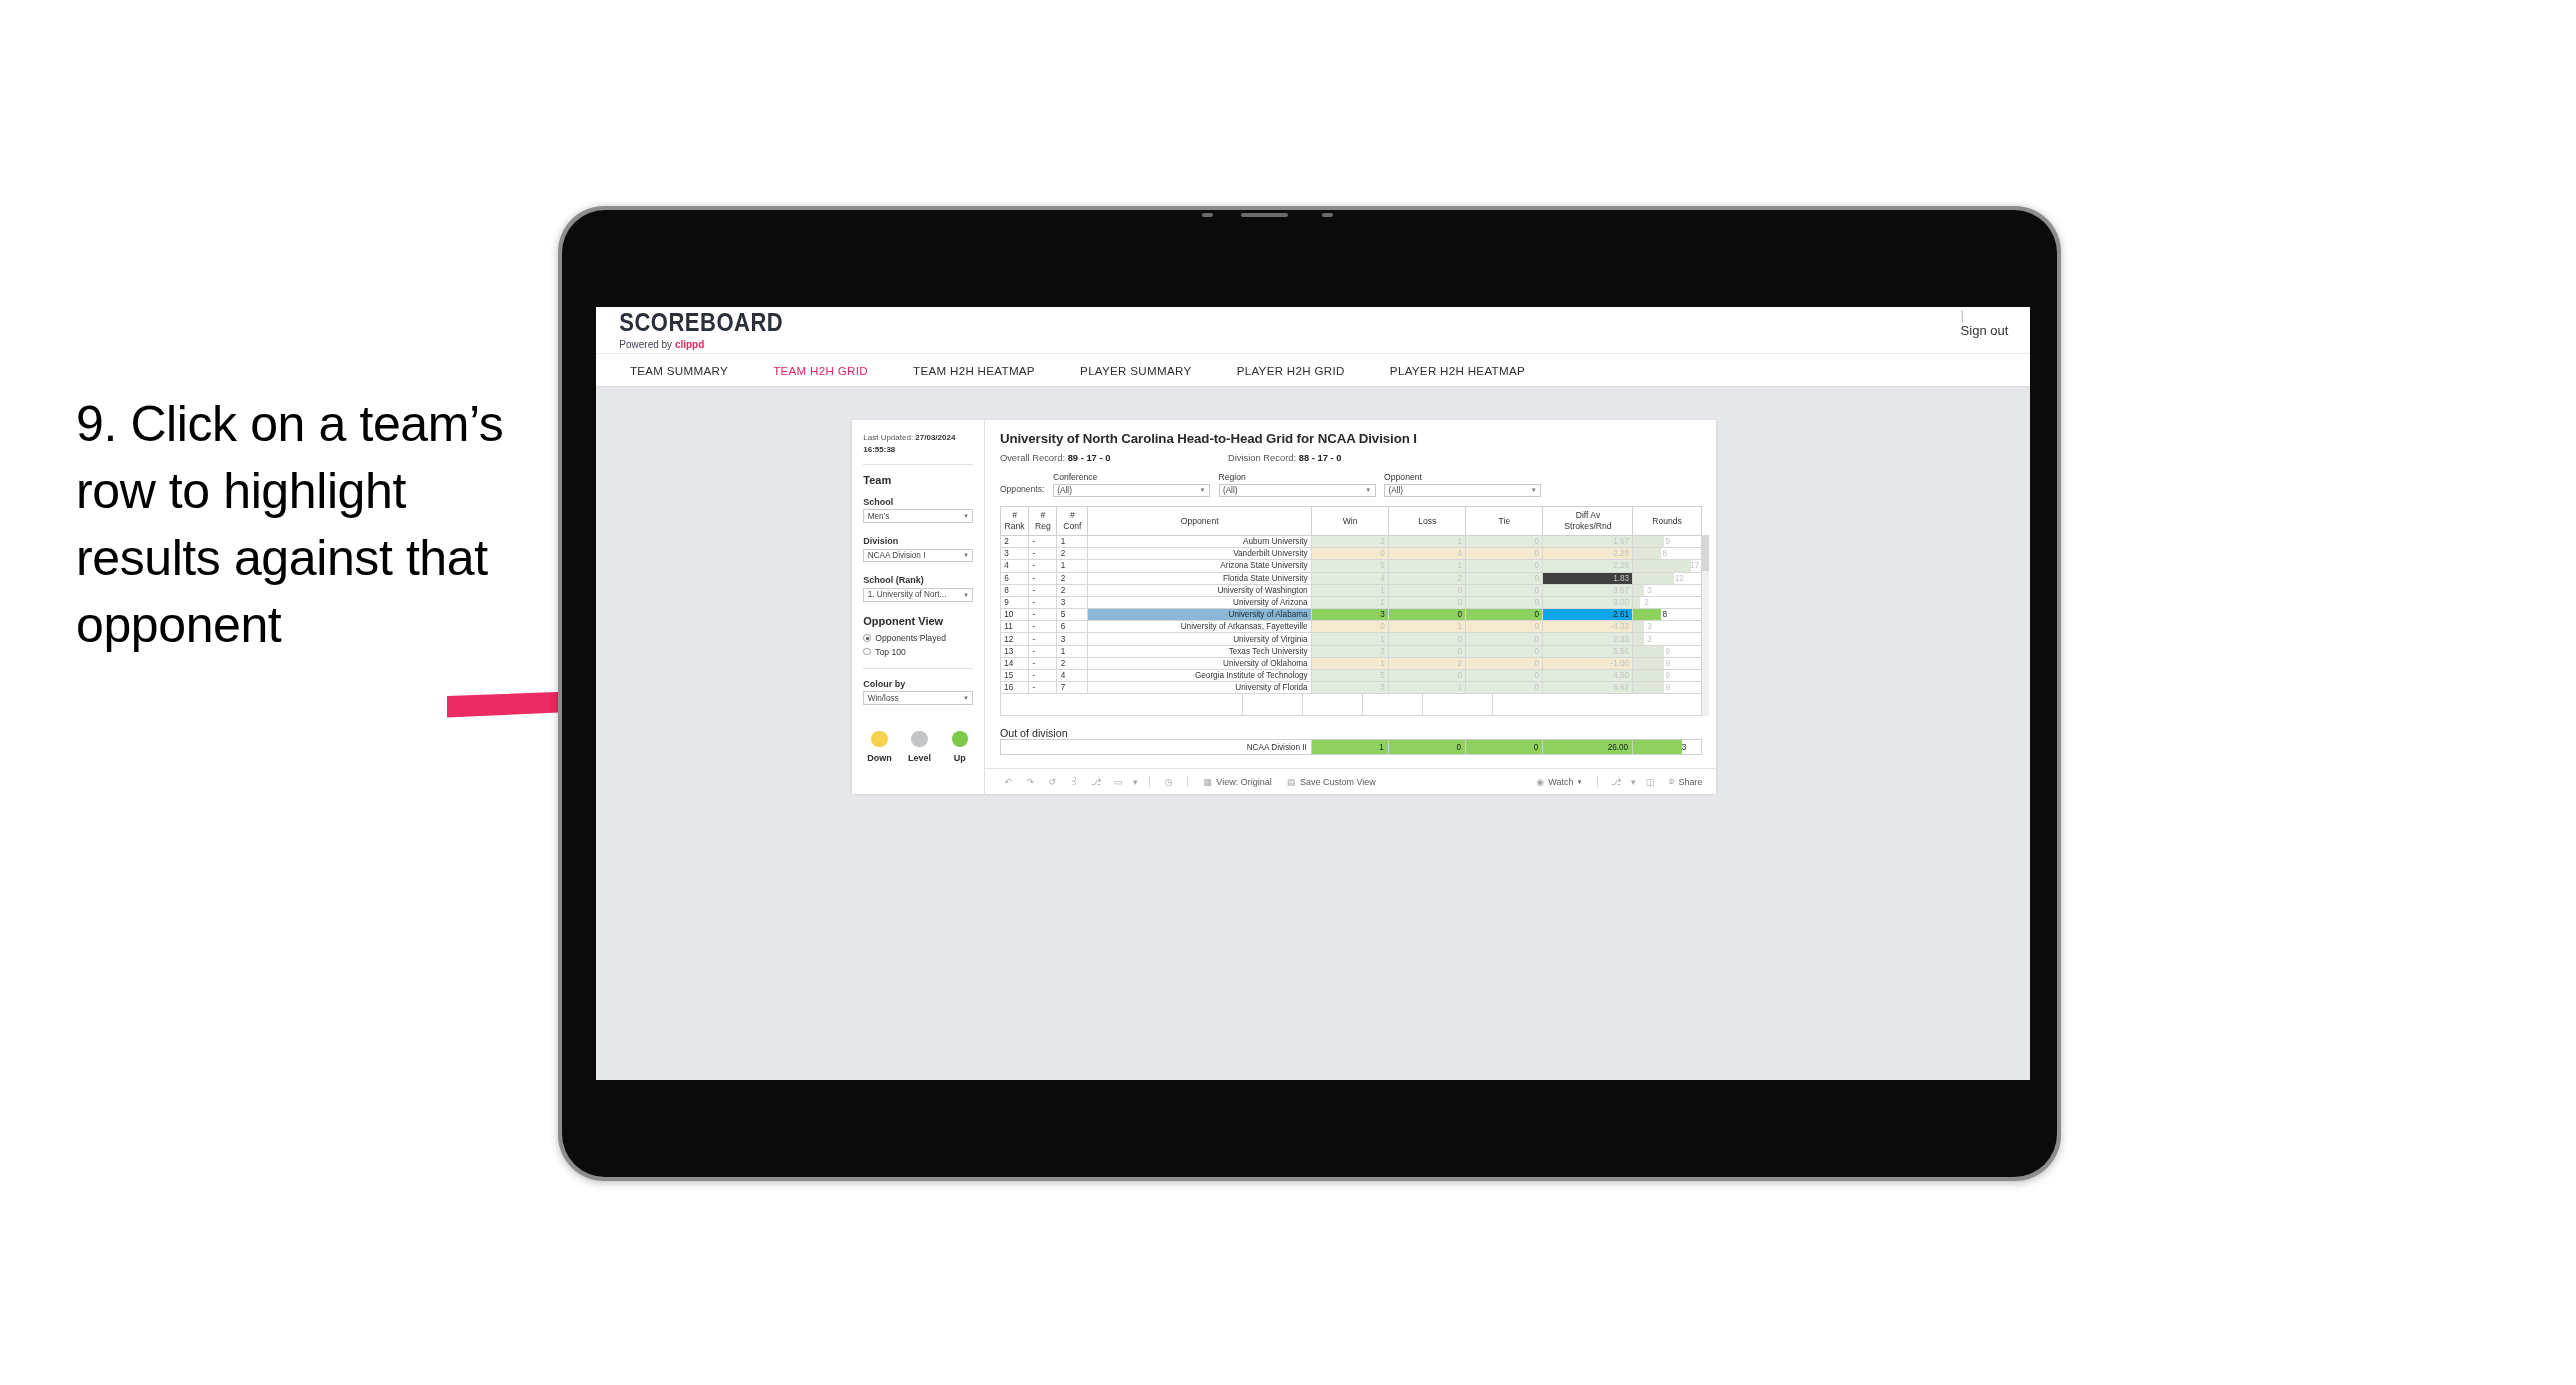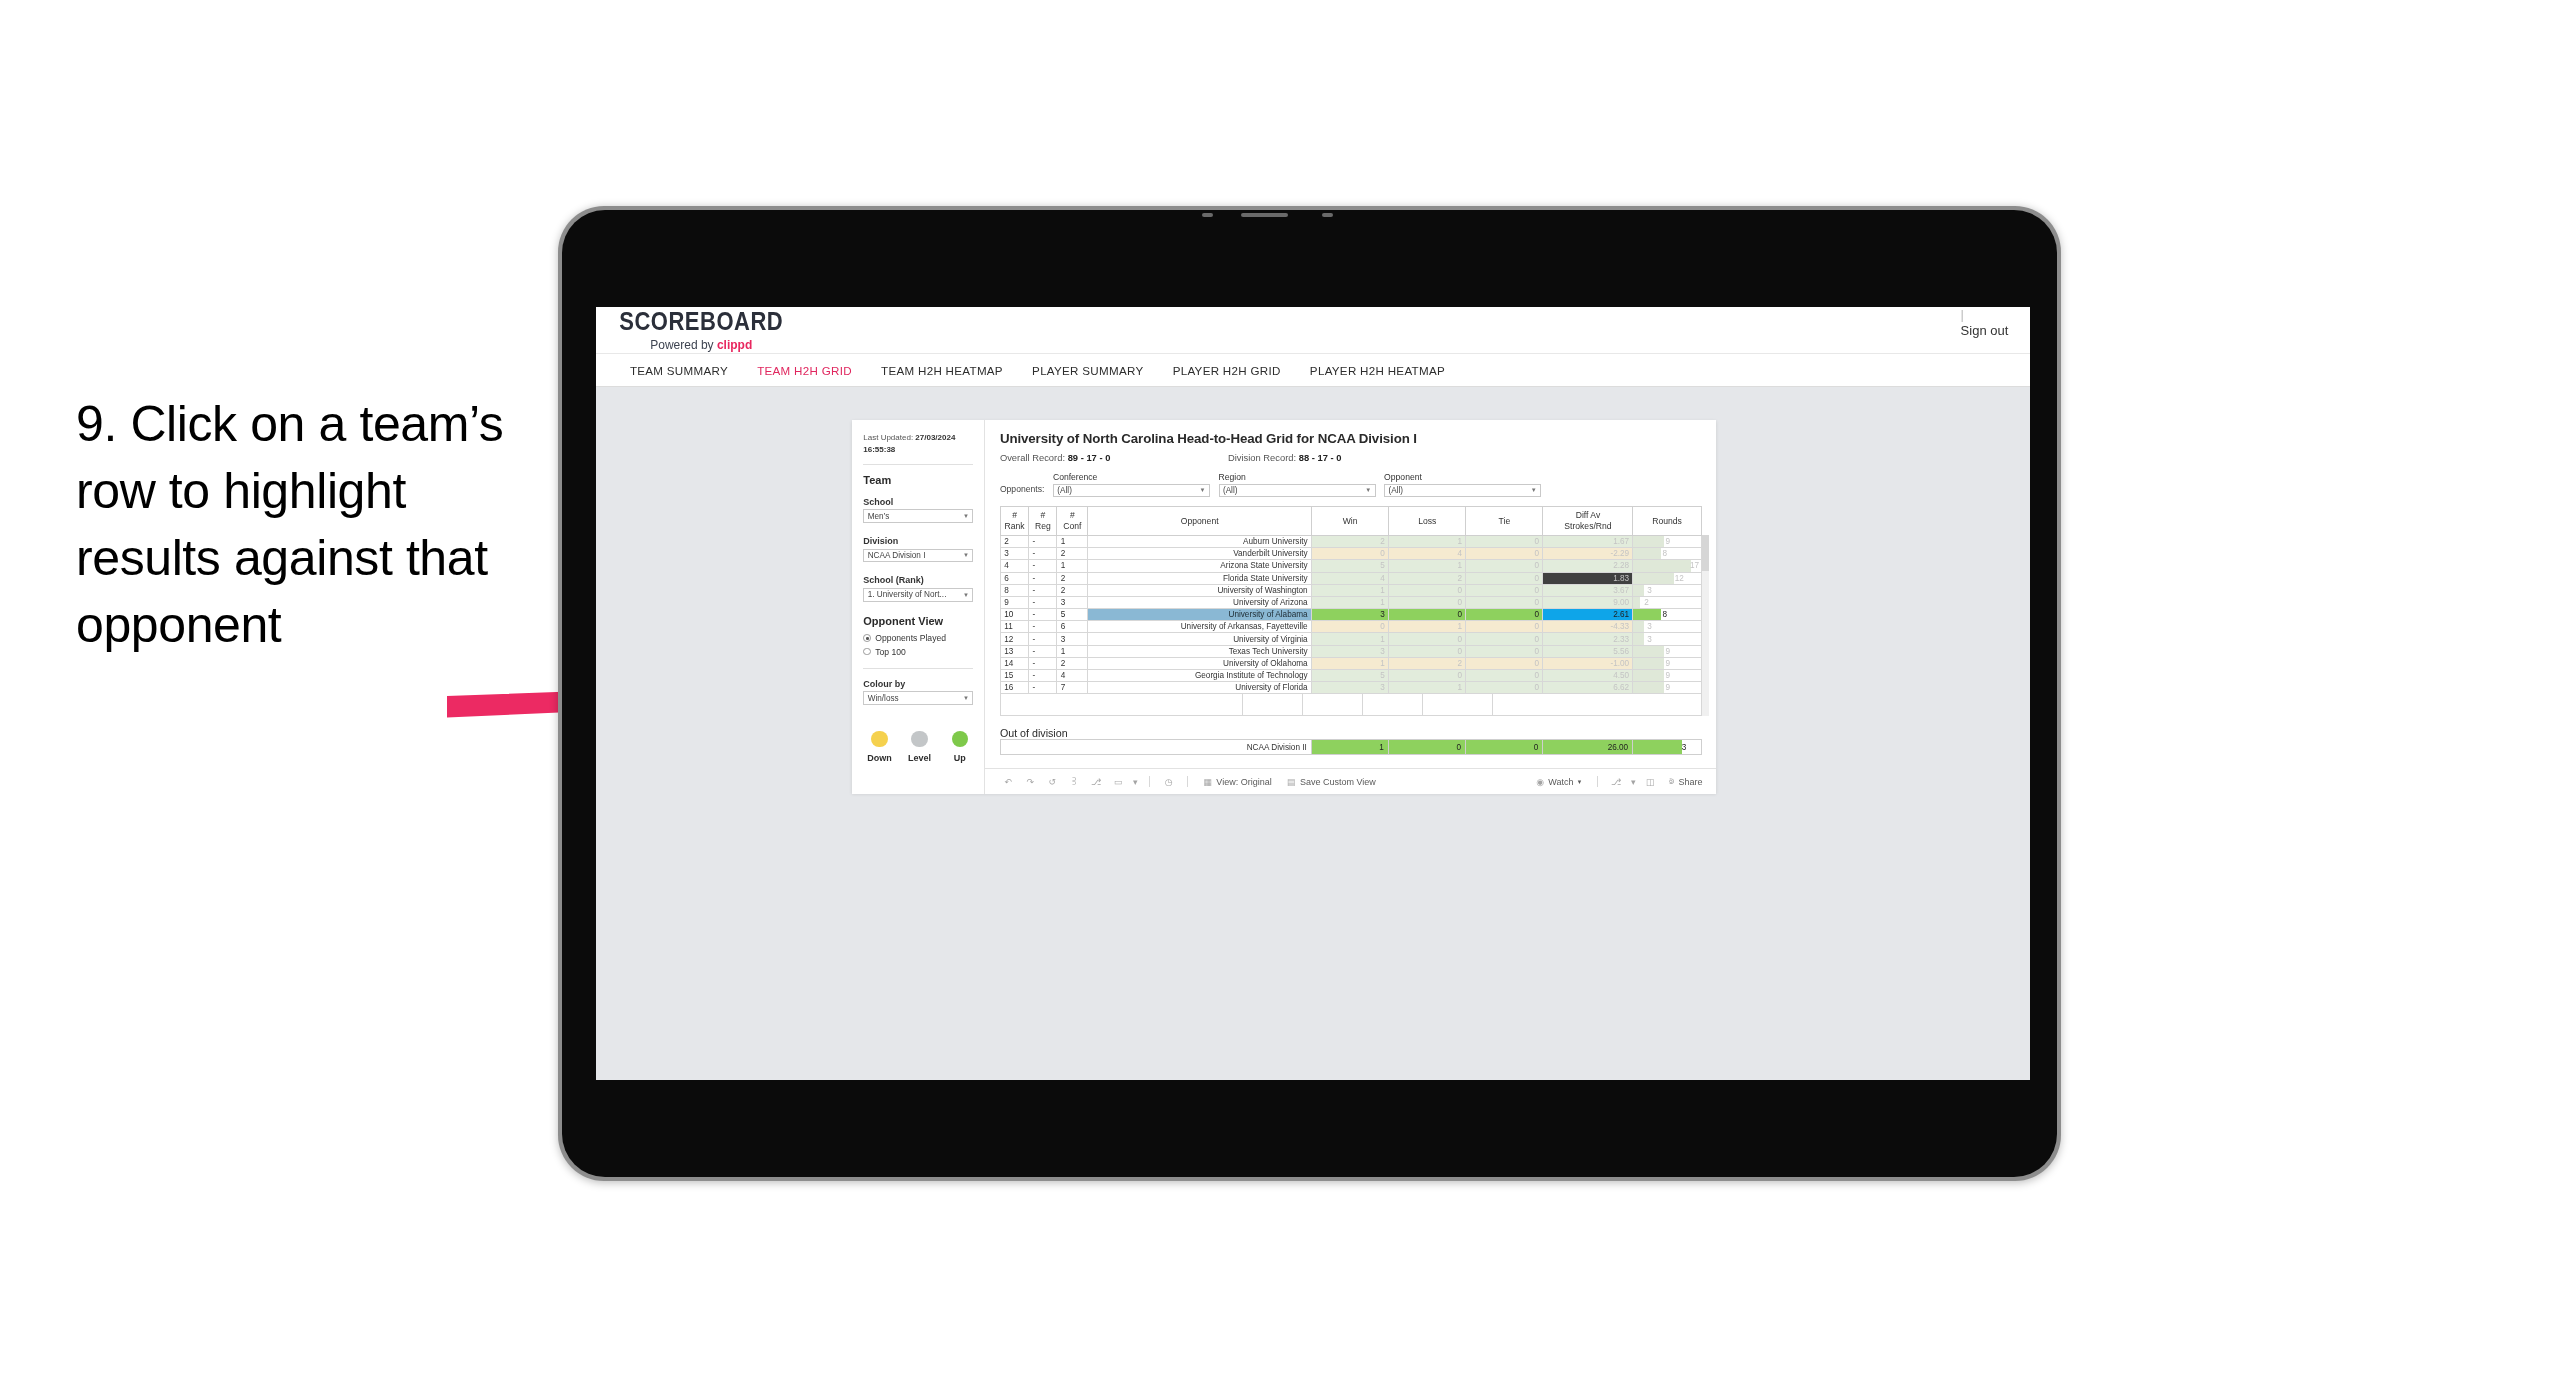--- a/index.html
+++ b/index.html
@@ -59,21 +59,21 @@
     display: flex; align-items: center;
     border-bottom: 0.9px solid #e8e8e8;
     position: relative;
   }
   #logo-wrap { padding: 0 19px 0 23px; line-height: 1; }
   #logo-main {
     font-size: 22px; font-weight: 700; letter-spacing: 0.5px;
     color: #2b2f3a; font-family: "Liberation Sans", sans-serif;
     transform: scaleY(1.18); transform-origin: left top; display: block;
   }
-  #logo-sub { font-size: 12px; color: #3d4350; margin-top: 7.7px; white-space: nowrap; text-align: center; }
+  #logo-sub { font-size: 10px; color: #3d4350; margin-top: 7.7px; white-space: nowrap; }
   #logo-sub b { color: #e8275f; font-weight: 700; }
   .topnav {
     display: flex; align-items: center; height: 100%;
   }
   .topnav a {
     font-size: 13.3px; color: #2d2d2d; letter-spacing: 0.4px;
     padding: 0 20.6px; height: 100%; display: flex; align-items: center;
     border-left: 0.9px solid #ececec; text-decoration: none; position: relative;
   }
   .topnav a:last-child { border-right: 0.9px solid #ececec; }
@@ -85,21 +85,21 @@
   #signout {
     position: absolute; right: 22px; top: 0; height: 100%;
     display: flex; align-items: center; gap: 13.7px;
     font-size: 13px; color: #333;
   }
   #signout .bar { color: #bbb; }
 
   
   #subnav {
     height: 33px; background: #ffffff;
-    display: flex; align-items: center; gap: 0;
+    display: flex; align-items: center; gap: 16px;
     padding-left: 19px;
     border-bottom: 0.9px solid #dcdcdc;
   }
   #subnav a {
     font-size: 11.6px; color: #2d2d2d; letter-spacing: 0.3px;
     padding: 0 14.6px; text-decoration: none; white-space: nowrap;
   }
   #subnav a.active { color: #e0265e; }
 
   

